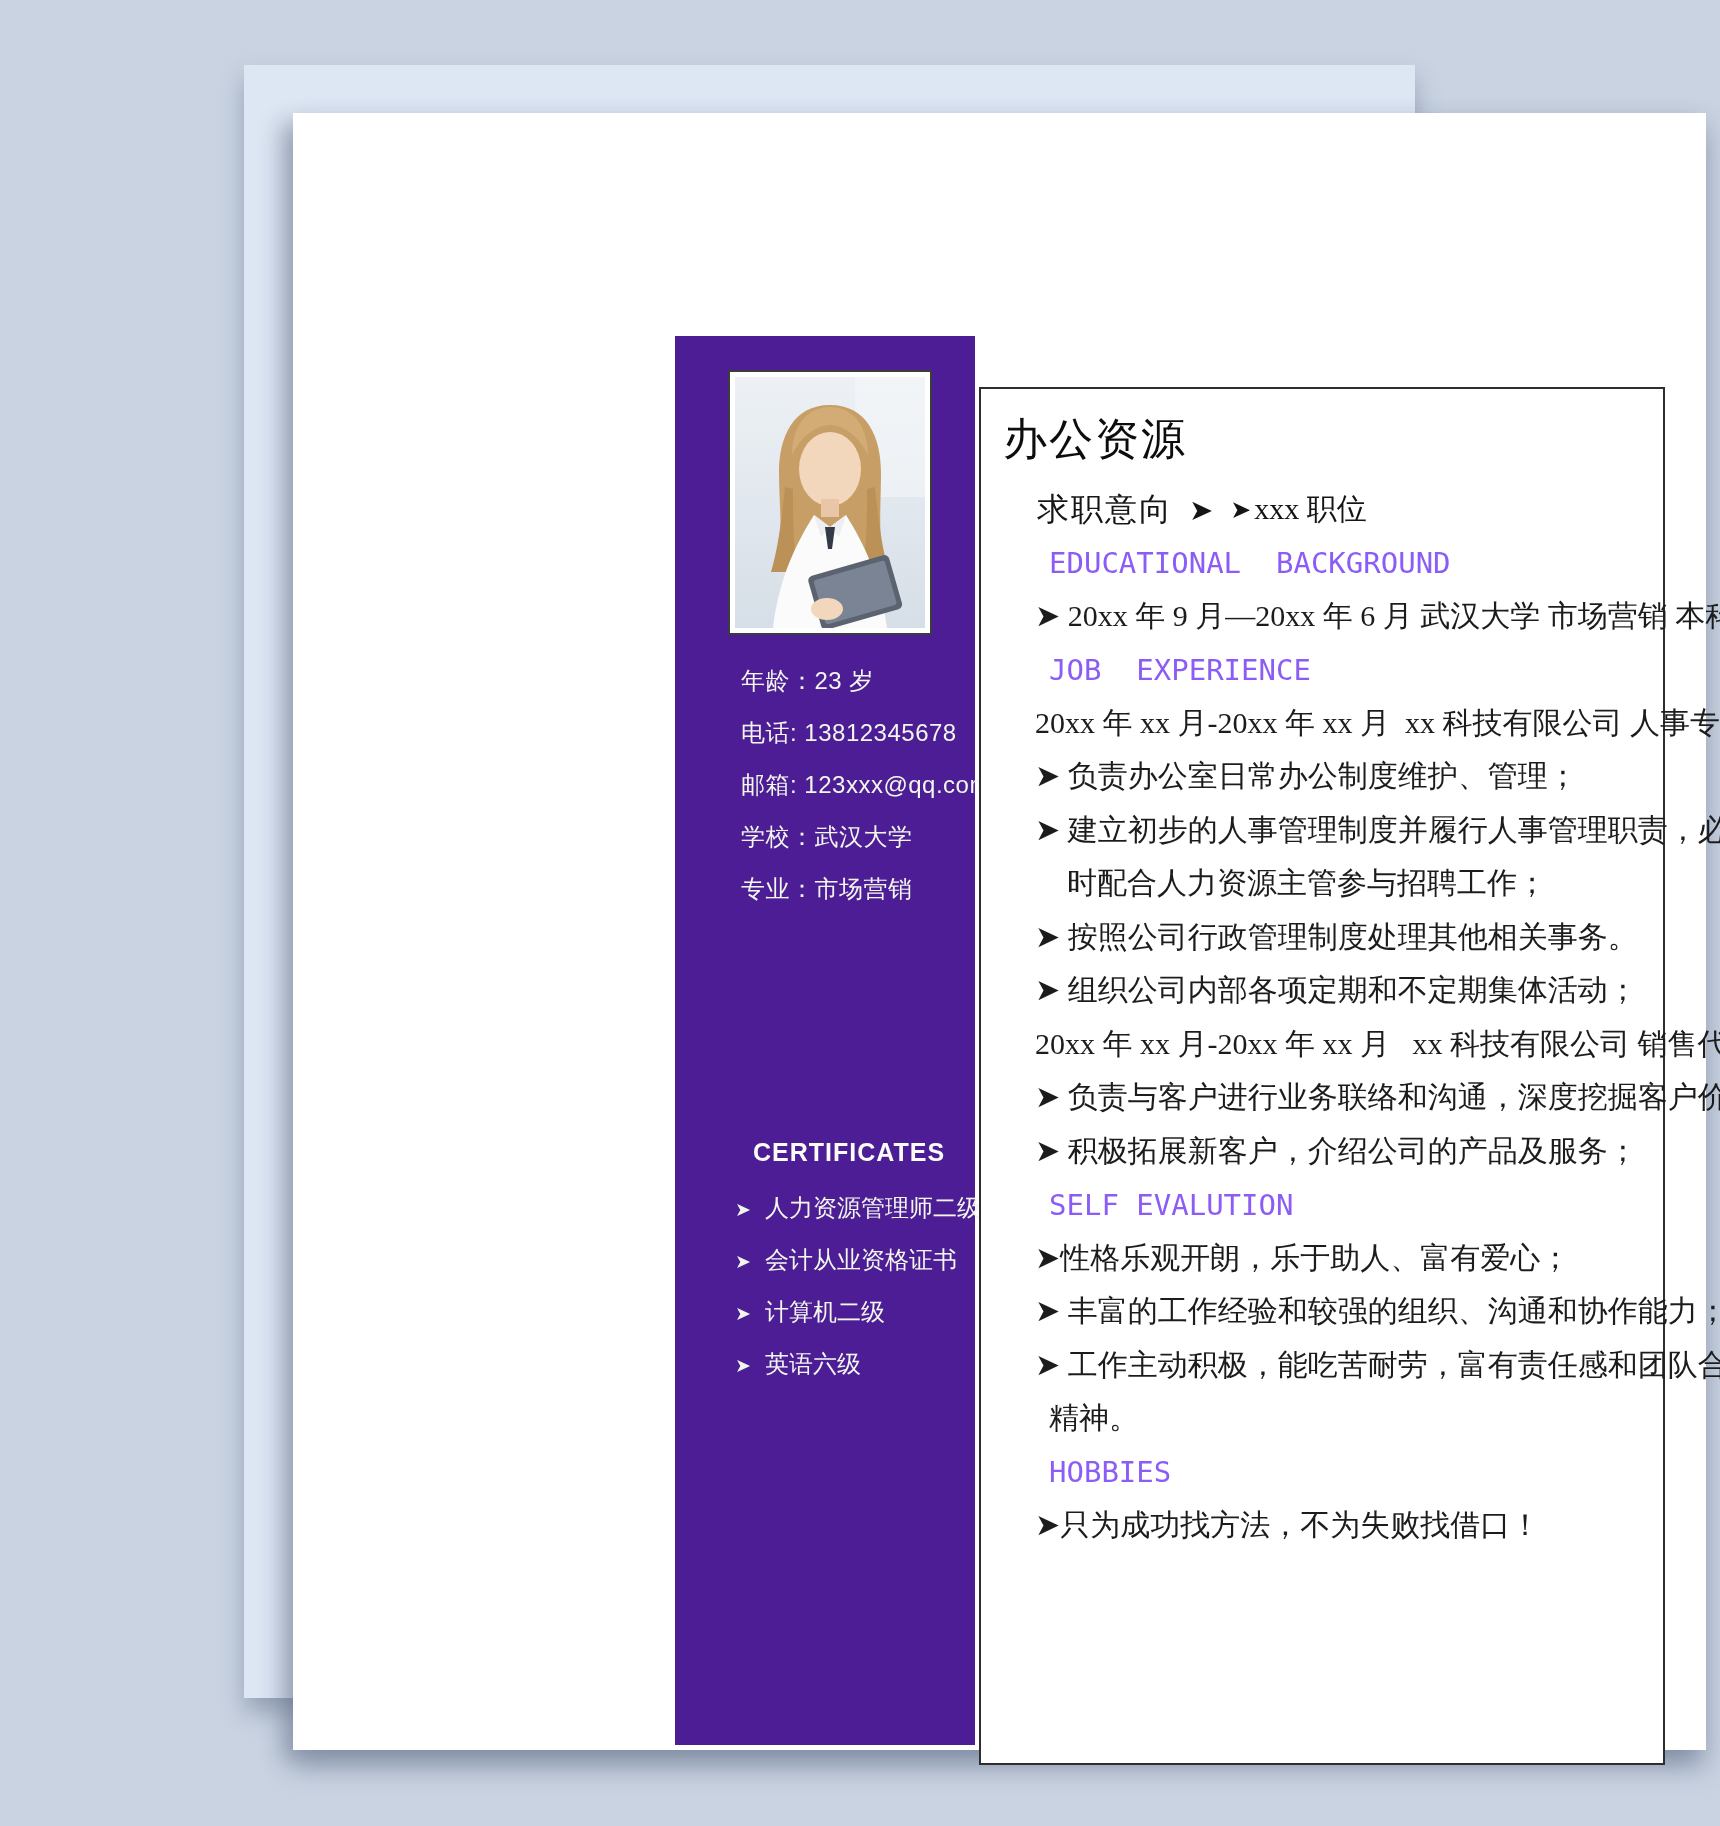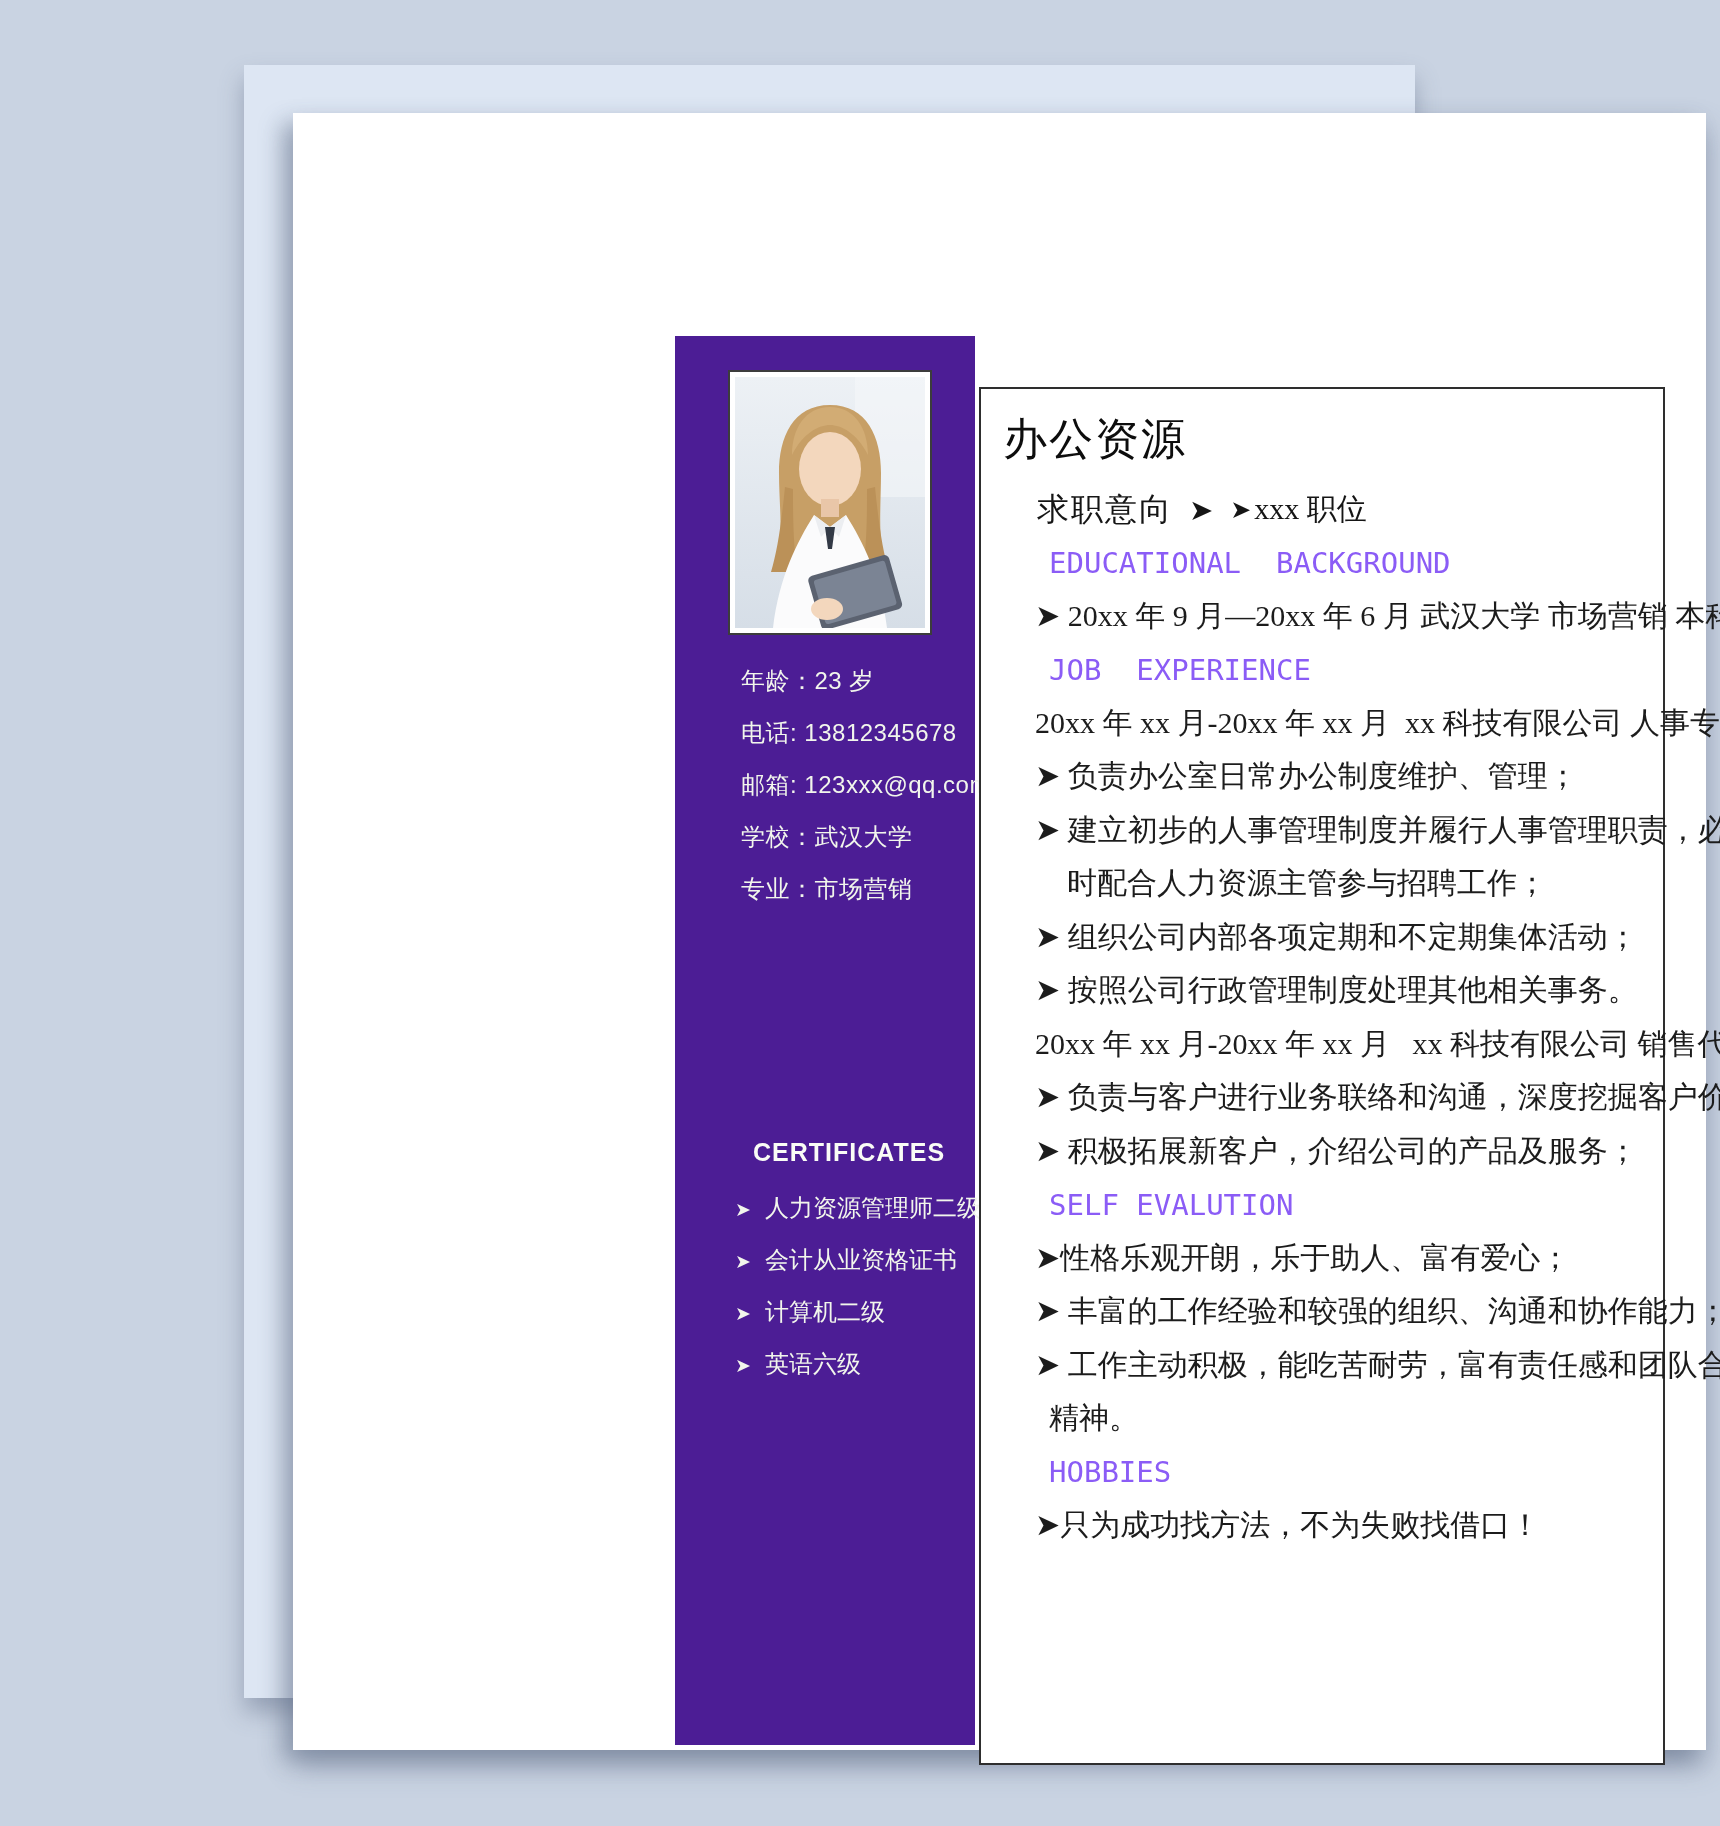--- a/index.html
+++ b/index.html
@@ -198,25 +198,25 @@
 
         <div class="line t-bullet">
           <span>➤ 建立初步的人事管理制度并履行人事管理职责，必要</span>
         </div>
 
         <div class="line t-indent">
           <span>时配合人力资源主管参与招聘工作；</span>
         </div>
 
         <div class="line t-bullet">
+          <span>➤ 按照公司行政管理制度处理其他相关事务。</span>
+        </div>
+
+        <div class="line t-bullet">
           <span>➤ 组织公司内部各项定期和不定期集体活动；</span>
-        </div>
-
-        <div class="line t-bullet">
-          <span>➤ 按照公司行政管理制度处理其他相关事务。</span>
         </div>
 
         <div class="line t-plain">
           <span>20xx 年 xx 月-20xx 年 xx 月   xx 科技有限公司 销售代表</span>
         </div>
 
         <div class="line t-bullet">
           <span>➤ 负责与客户进行业务联络和沟通，深度挖掘客户价值;</span>
         </div>
 

